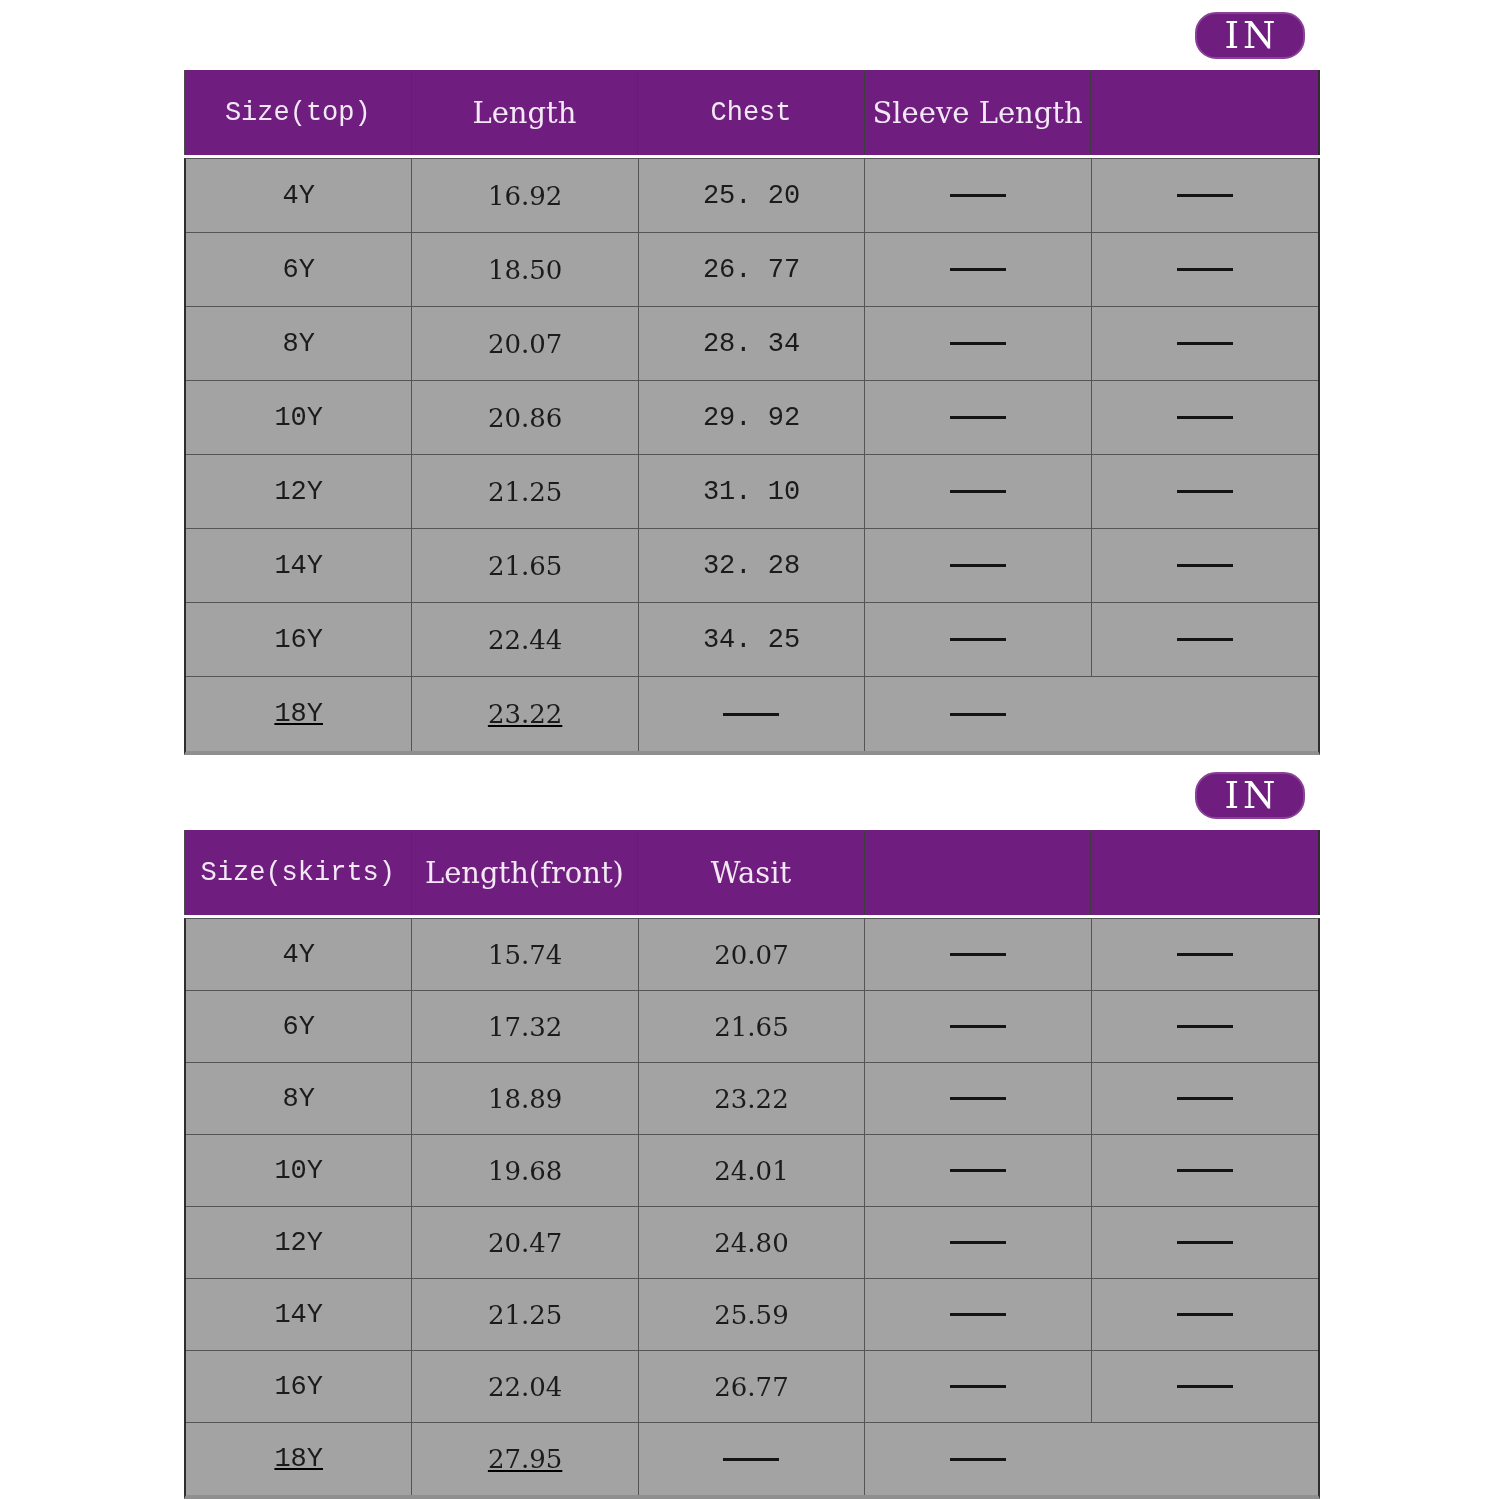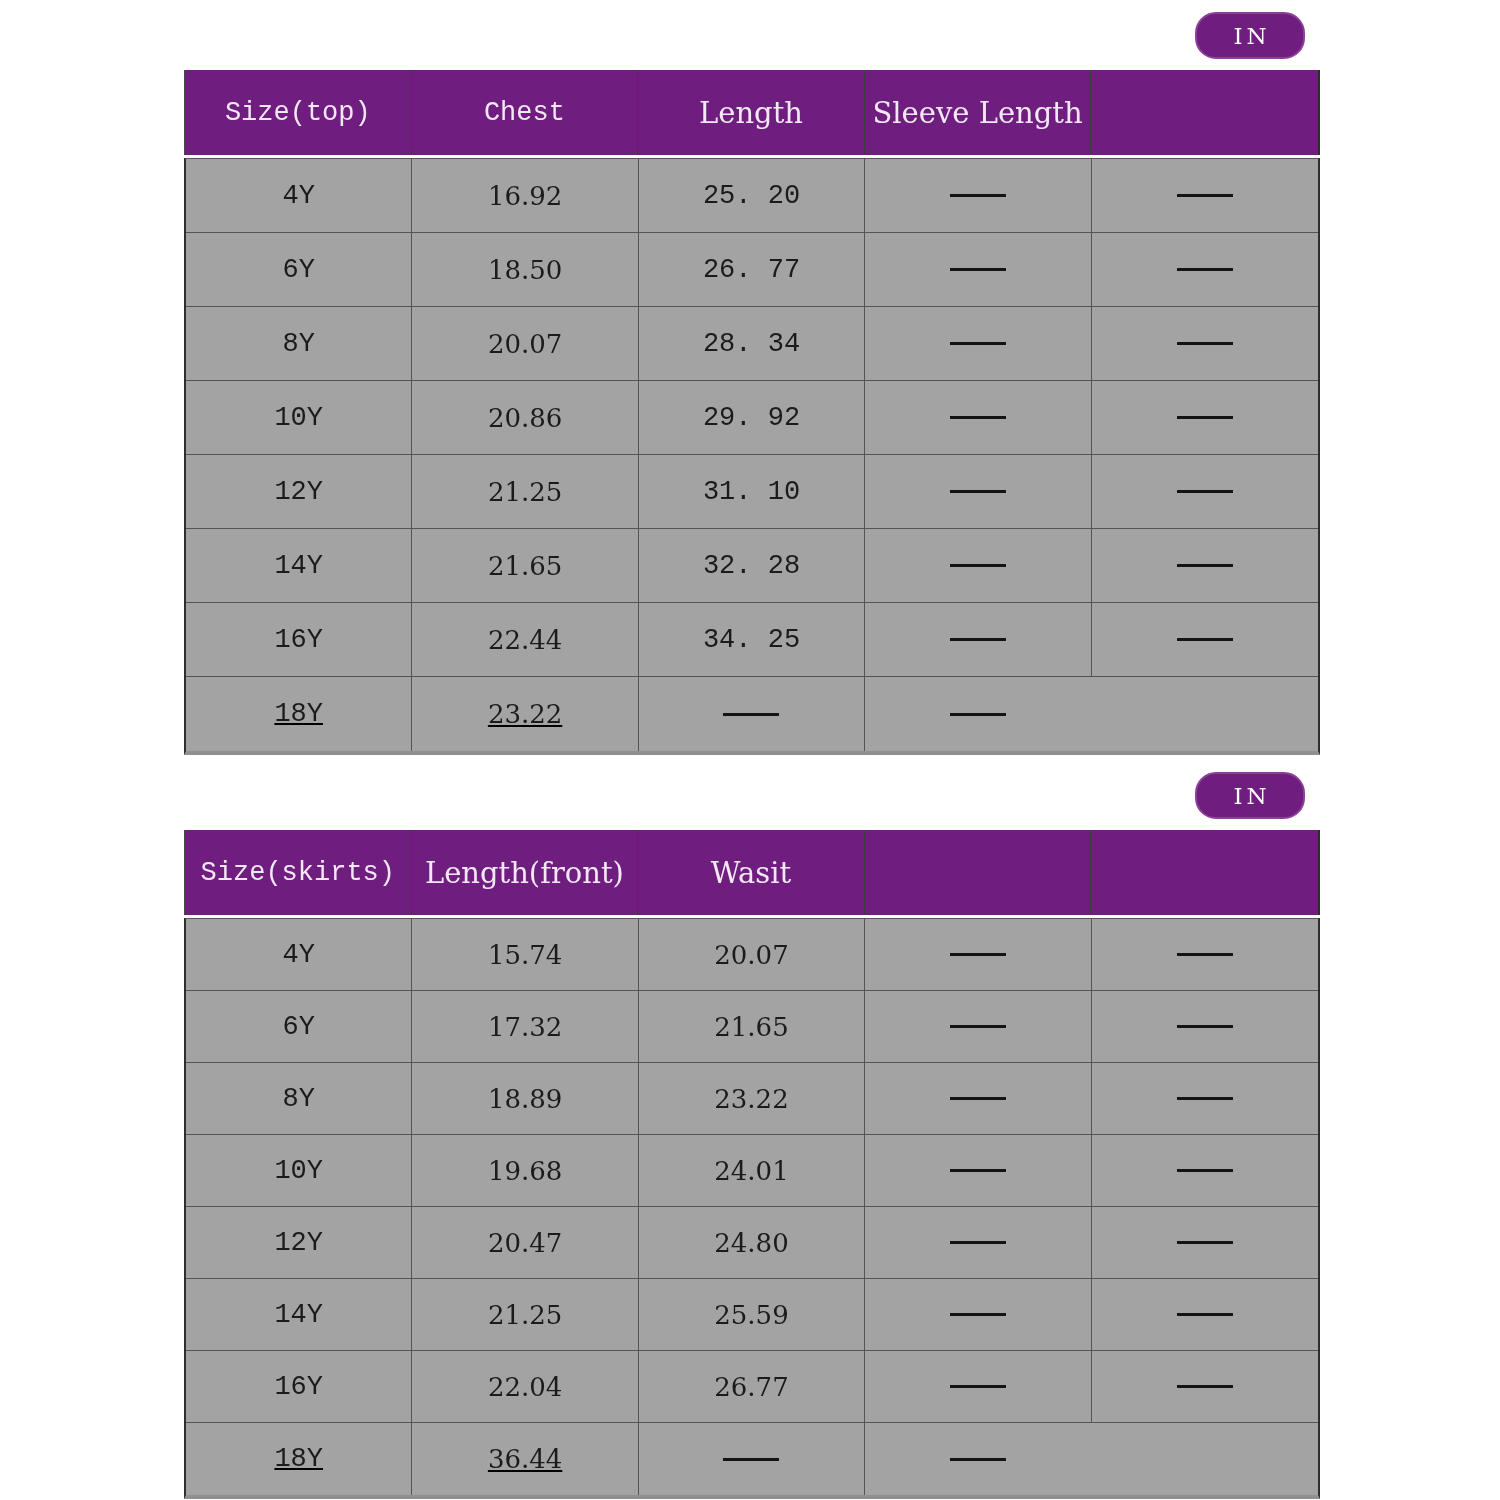--- a/index.html
+++ b/index.html
@@ -22,21 +22,21 @@
 
   .unit-badge {
     position: absolute;
     left: 1195px;
     width: 110px; height: 47px;
     background: var(--badge-bg);
     border: 2px solid #8a3f98;
     border-radius: 21px;
     color: #ffffff;
     font-family: "DejaVu Serif", serif;
-    font-size: 23px;
+    font-size: 37px;
     letter-spacing: 4px;
     display: flex; align-items: center; justify-content: center;
     padding-left: 4px; 
   }
   #badge-1 { top: 12px; }
   #badge-2 { top: 772px; }
 
   .size-table {
     position: absolute;
     left: 178px;
@@ -101,22 +101,22 @@
   }
 </style>
 </head>
 <body>
 
 <div class="unit-badge" id="badge-1">IN</div>
 
 <div class="size-table" id="table-1">
   <div class="thead">
       <div class="hcell col-0">Size(top)</div>
+      <div class="hcell col-1">Length</div>
       <div class="hcell col-2">Chest</div>
-      <div class="hcell col-1">Length</div>
       <div class="hcell col-3">Sleeve Length</div>
       <div class="hcell col-4"></div>
     </div>
   <div class="tbody">
       <div class="trow">
         <div class="cell col-0">4Y</div>
         <div class="cell col-1">16.92</div>
         <div class="cell col-2">25. 20</div>
         <div class="cell col-3">
           <span class="dash"></span>
@@ -287,21 +287,21 @@
         <div class="cell col-2">26.77</div>
         <div class="cell col-3">
           <span class="dash"></span>
         </div>
         <div class="cell col-4">
           <span class="dash"></span>
         </div>
       </div>
       <div class="trow">
         <div class="cell col-0">18Y</div>
-        <div class="cell col-2">36.44</div>
+        <div class="cell col-2">27.95</div>
         <div class="cell col-3">
           <span class="dash"></span>
         </div>
         <div class="cell col-4">
           <span class="dash"></span>
         </div>
       </div>
     </div>
 </div>
 

